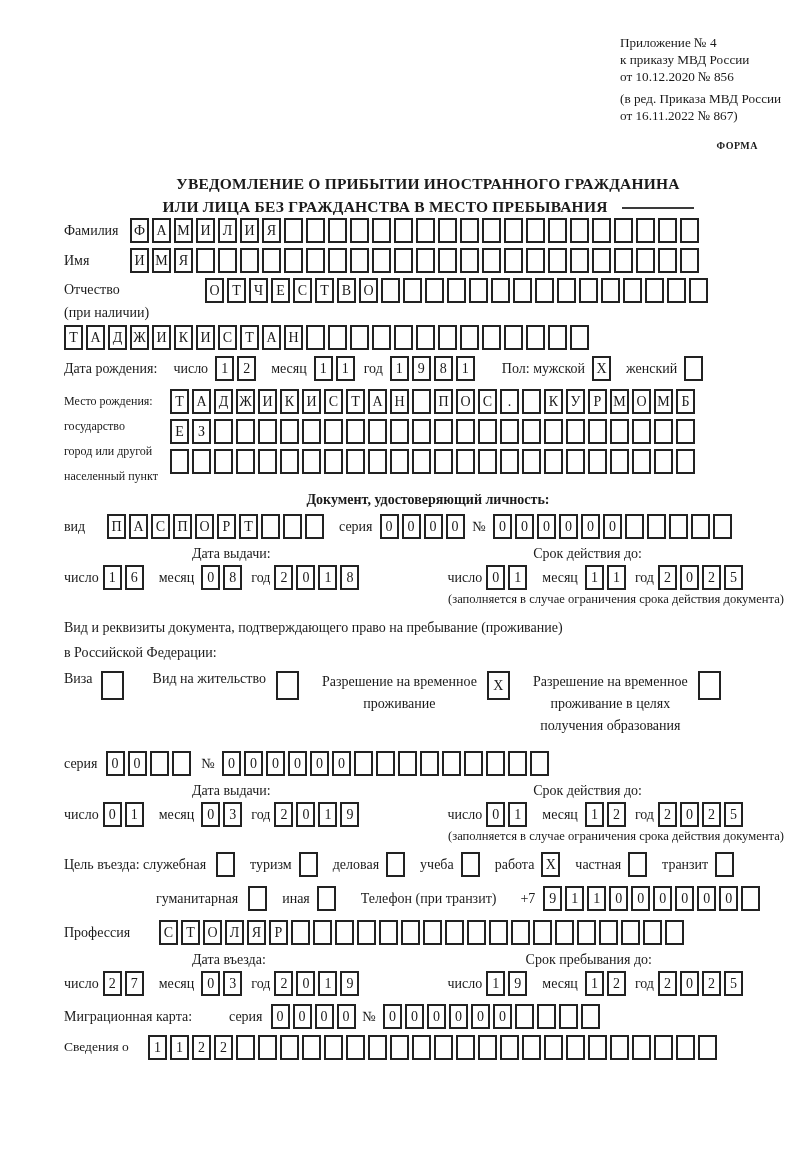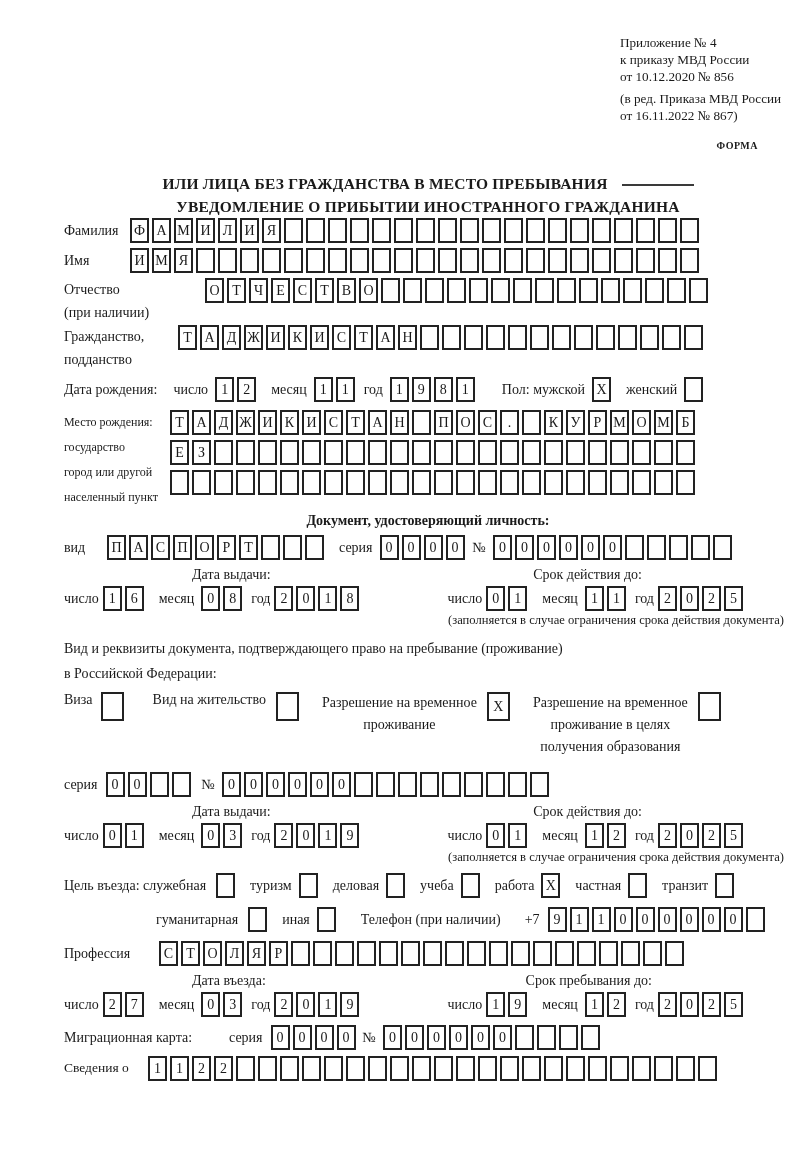--- a/index.html
+++ b/index.html
@@ -63,24 +63,24 @@
     <div>Приложение № 4</div>
     <div>к приказу МВД России</div>
     <div>от 10.12.2020 № 856</div>
     <div class="gap">(в ред. Приказа МВД России</div>
     <div>от 16.11.2022 № 867)</div>
   </div>
 
   <div class="forma">ФОРМА</div>
 
   <div class="title">
+    <div>УВЕДОМЛЕНИЕ О ПРИБЫТИИ ИНОСТРАННОГО ГРАЖДАНИНА</div>
     <div>
       <span>ИЛИ ЛИЦА БЕЗ ГРАЖДАНСТВА В МЕСТО ПРЕБЫВАНИЯ</span><span class="blank-line"></span>
     </div>
-    <div>УВЕДОМЛЕНИЕ О ПРИБЫТИИ ИНОСТРАННОГО ГРАЖДАНИНА</div>
   </div>
 
 
   <div class="row">
     <span class="lbl w66">Фамилия</span>
     <span class="boxes">
         <span class="cell">Ф</span>
         <span class="cell">А</span>
         <span class="cell">М</span>
         <span class="cell">И</span>
@@ -167,24 +167,20 @@
         <span class="cell"></span>
         <span class="cell"></span>
         <span class="cell"></span>
         <span class="cell"></span>
         <span class="cell"></span>
         <span class="cell"></span>
       </span>
   </div>
 
   <div class="row row-top" style="margin-bottom:3px;">
-    <span class="lbl2 w114">
-      <span>Гражданство,</span><br>
-      <span>подданство</span>
-    </span>
     <span class="boxes">
         <span class="cell">Т</span>
         <span class="cell">А</span>
         <span class="cell">Д</span>
         <span class="cell">Ж</span>
         <span class="cell">И</span>
         <span class="cell">К</span>
         <span class="cell">И</span>
         <span class="cell">С</span>
         <span class="cell">Т</span>
@@ -553,21 +549,21 @@
 
   <div class="row purpose2" style="margin-bottom:9px;">
     <span class="lbl">гуманитарная</span>
     <span class="boxes" style="margin-left:10px;">
         <span class="cell"></span>
       </span>
     <span class="g">иная</span>
     <span class="boxes">
         <span class="cell"></span>
       </span>
-    <span class="g" style="margin:0 10px 0 22px;">Телефон (при наличии)</span>
+    <span class="g" style="margin:0 10px 0 22px;">Телефон (при транзит)</span>
     <span class="lbl" style="margin:0 8px 0 14px;">+7</span>
     <span class="boxes">
         <span class="cell">9</span>
         <span class="cell">1</span>
         <span class="cell">1</span>
         <span class="cell">0</span>
         <span class="cell">0</span>
         <span class="cell">0</span>
         <span class="cell">0</span>
         <span class="cell">0</span>

